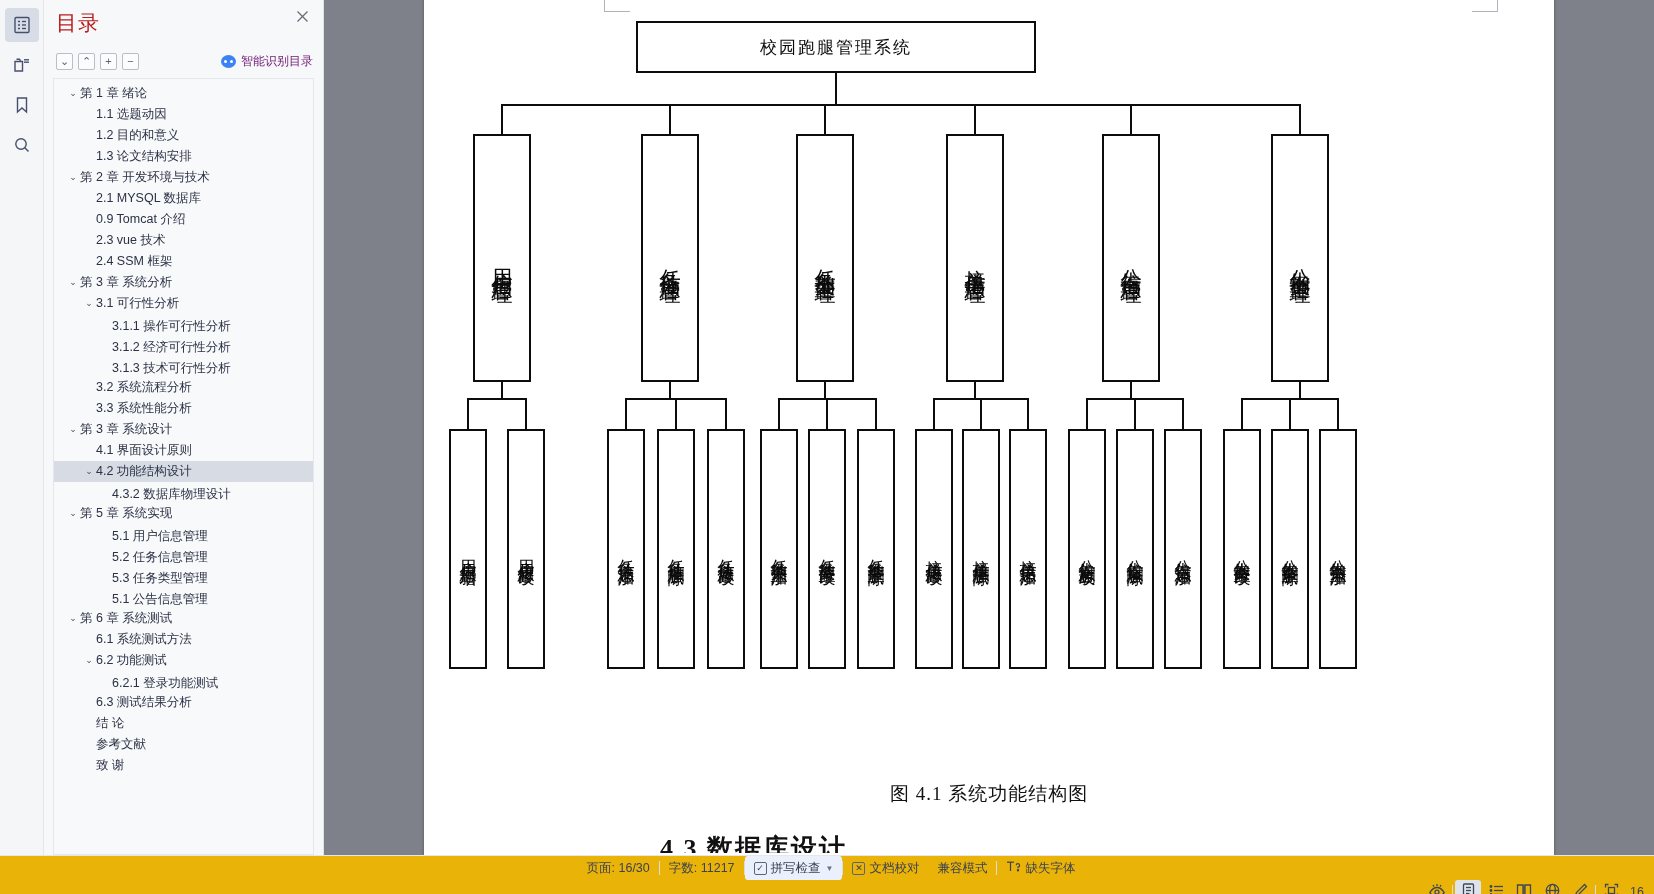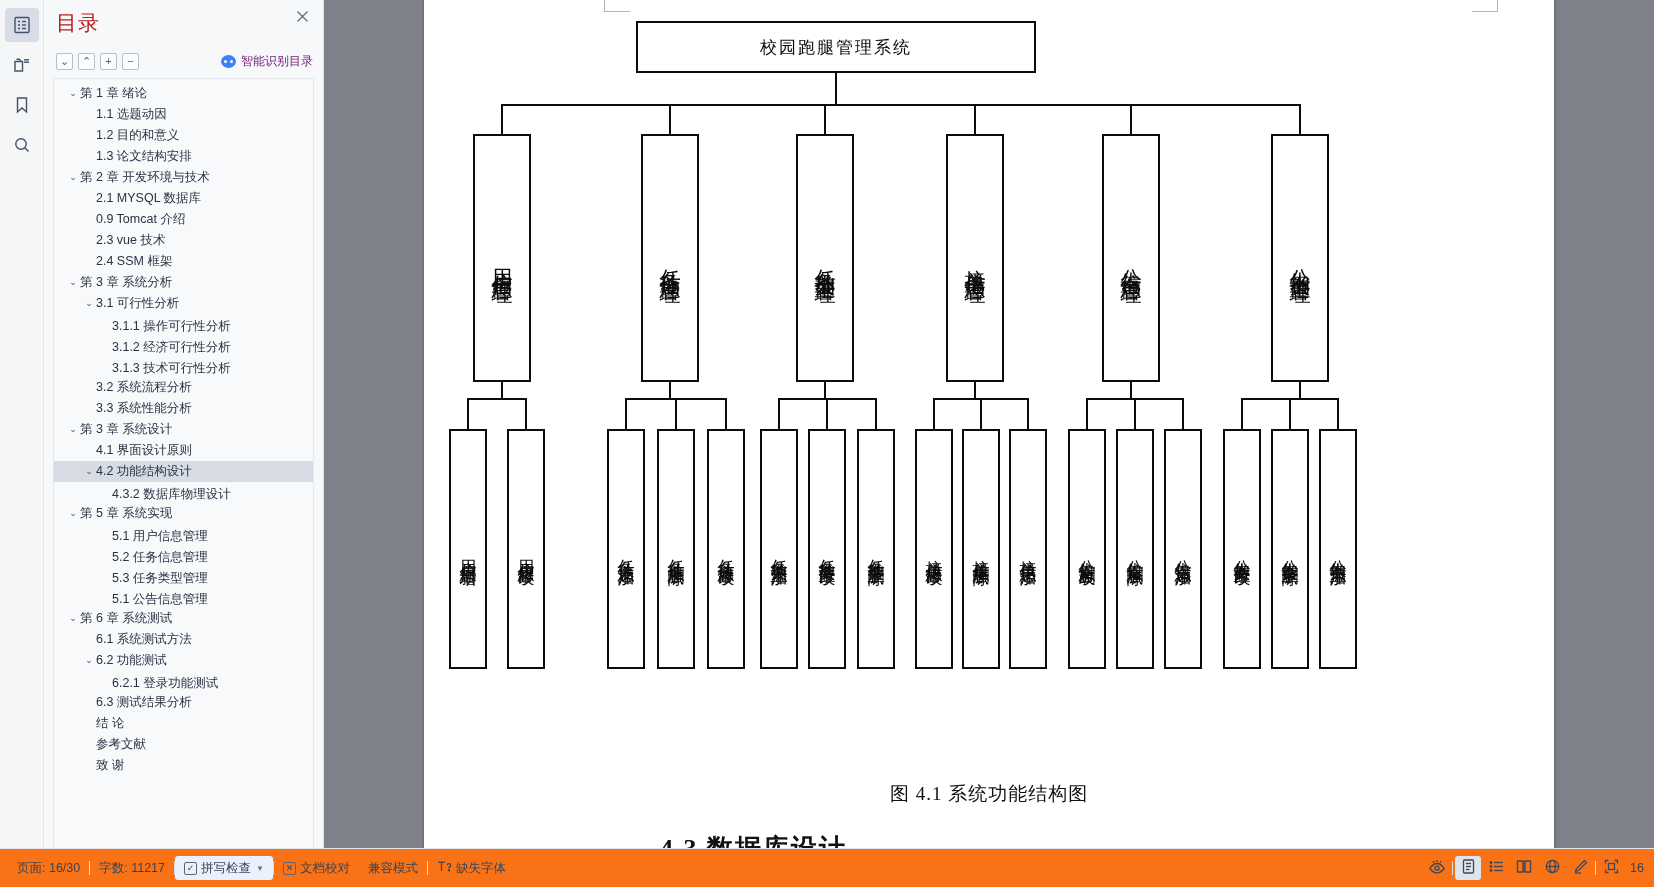--- a/index.html
+++ b/index.html
@@ -232,28 +232,29 @@
     font-weight: bold;
     color: #111;
     letter-spacing: 2px;
     overflow: hidden;
     height: 22px;
   }
 
   
   #status-bar {
     position: absolute;
-    left: 0; bottom: 7px;
+    left: 0; bottom: 0;
     width: 1654px; height: 39px;
-    background: #f97316;
+    background: #eab308;
     border-top: 1px solid #e4e7ec;
     display: flex;
     align-items: center;
     font-size: 12.5px;
     color: #3b4252;
+    flex-direction: column;
   }
   #status-left { display: flex; align-items: center; padding-left: 8px; gap: 0; }
   .sb-item {
     display: flex; align-items: center;
     gap: 4px;
     padding: 0 9px;
     height: 24px;
     white-space: nowrap;
     cursor: pointer;
   }

